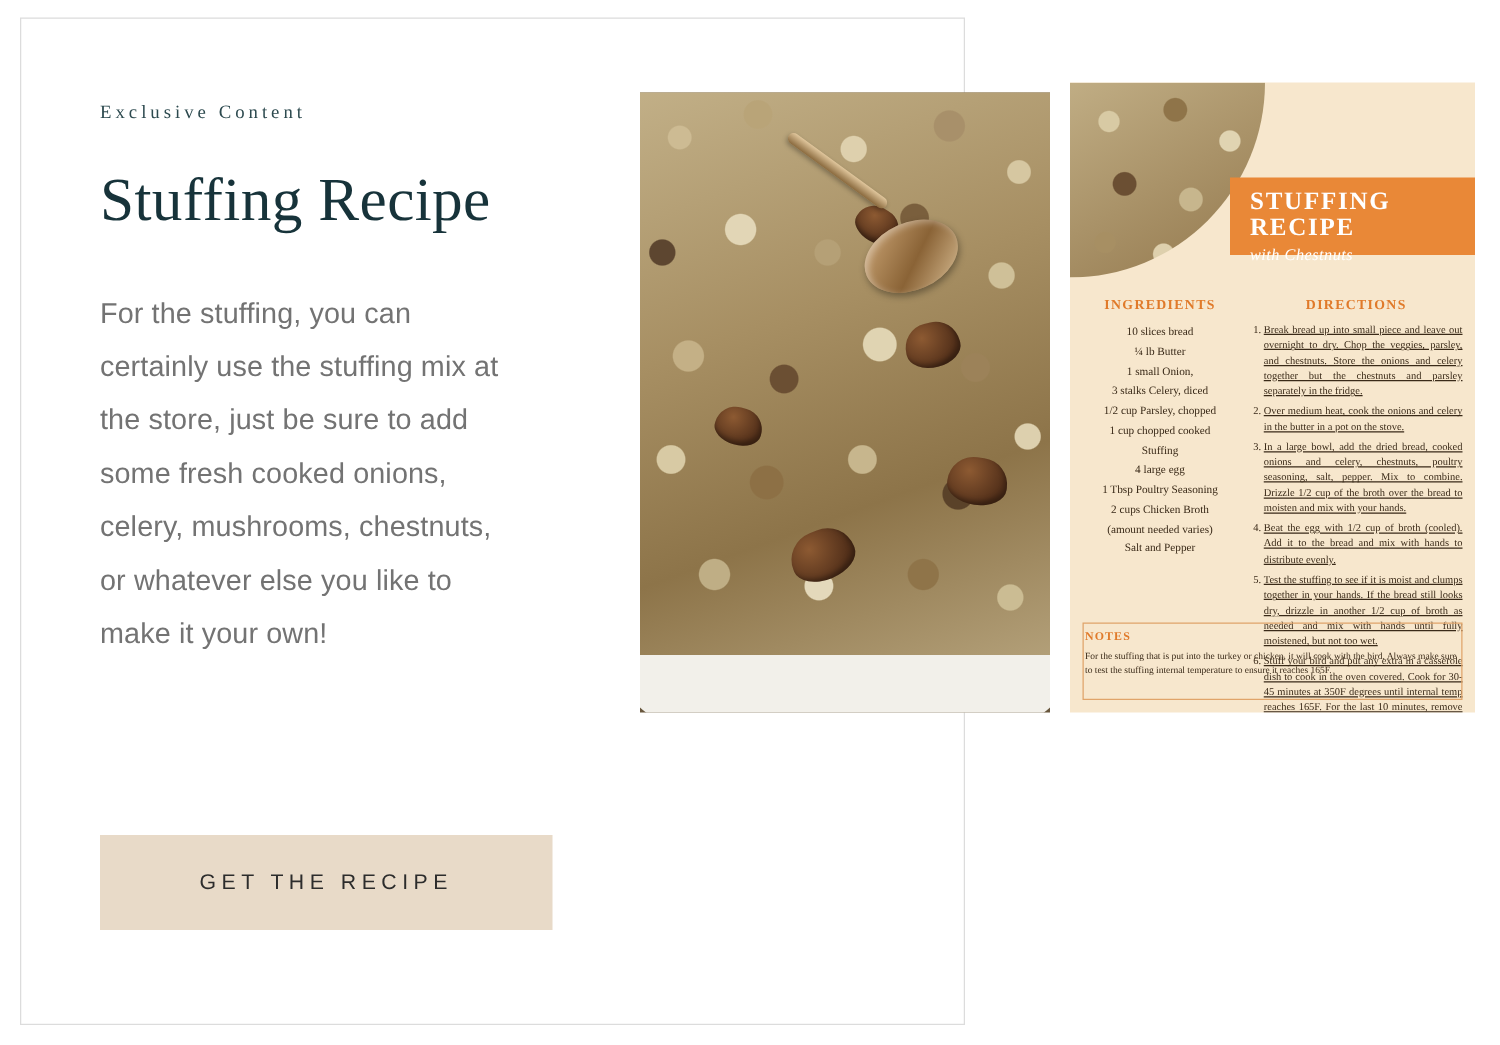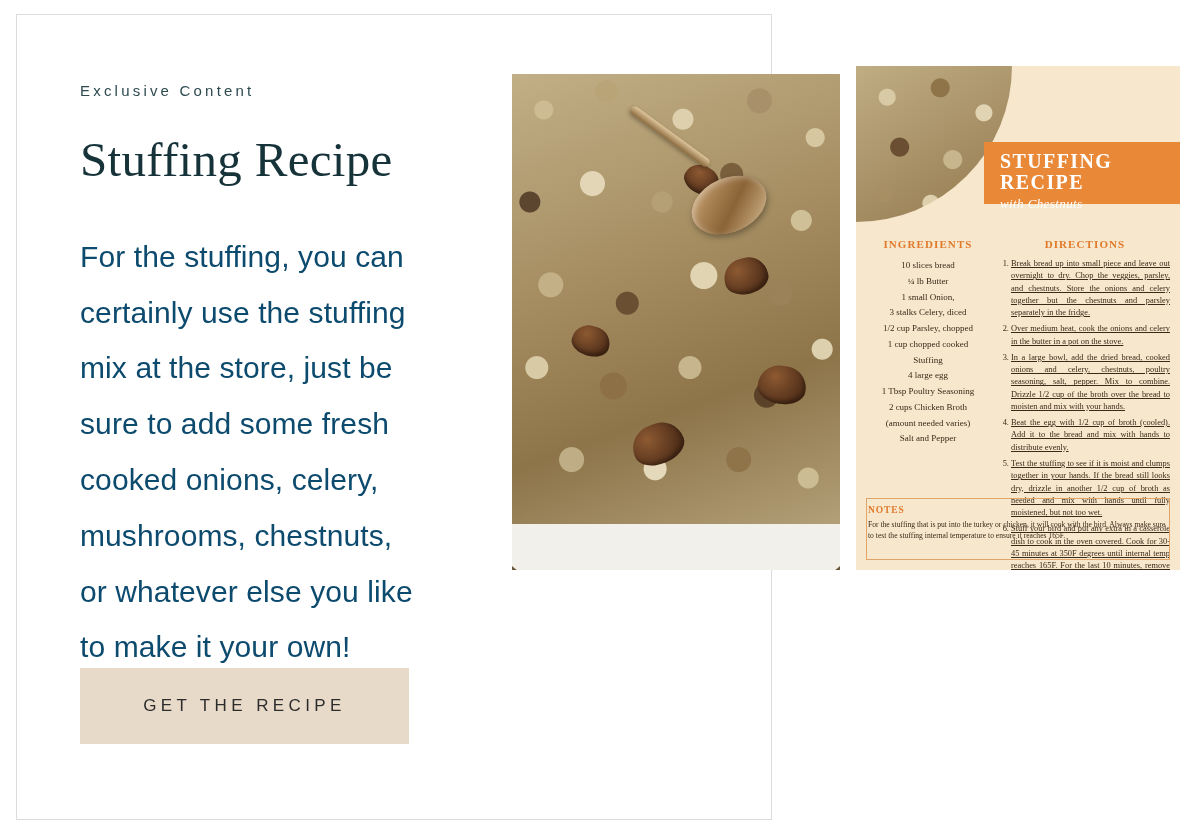--- a/index.html
+++ b/index.html
@@ -22,49 +22,49 @@
     border: 1px solid #dcdcdc;
   }
 
   
   .text-col {
     position: absolute;
     left: 80px; top: 82px;
     width: 400px;
   }
   .eyebrow {
-    font-family: Liberation Sans, sans-serif;
+    font-family: Liberation Serif, serif;
     font-size: 15px;
     letter-spacing: 3.2px;
     color: #2d4a4f;
     text-transform: none;
     margin-bottom: 34px;
   }
   .headline {
     font-family: "Liberation Serif", serif;
     font-size: 49px;
     line-height: 1.1;
     font-weight: 400;
     color: #17333a;
     letter-spacing: 0.3px;
     margin-bottom: 42px;
   }
   .body-copy {
     font-family: "Liberation Sans", sans-serif;
-    font-size: 30px;
+    font-size: 23px;
     line-height: 1.86;
-    color: #0c4a6e;
+    color: #737373;
     font-weight: 300;
     letter-spacing: 0.1px;
     max-width: 340px;
   }
   .cta-button {
     position: absolute;
     left: 80px; top: 668px;
-    width: 329px; height: 76px;
+    width: 362px; height: 76px;
     background: #e8dac8;
     border: none;
     color: #2c2c2c;
     font-family: "Liberation Sans", sans-serif;
     font-size: 17px;
     letter-spacing: 4.4px;
     cursor: pointer;
     display: flex;
     align-items: center;
     justify-content: center;

